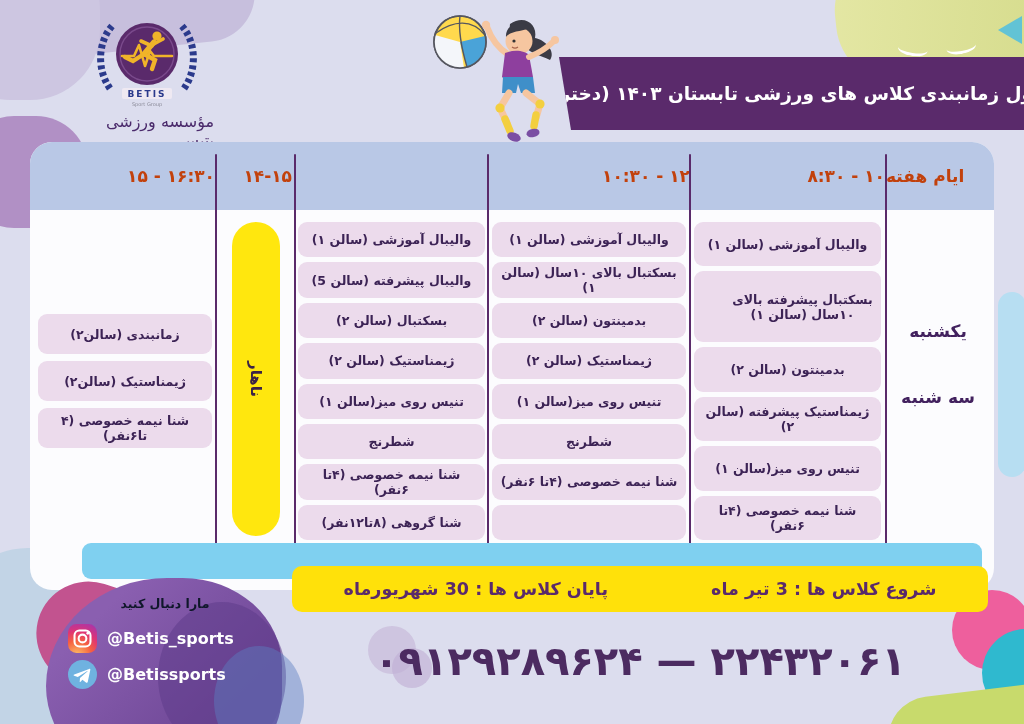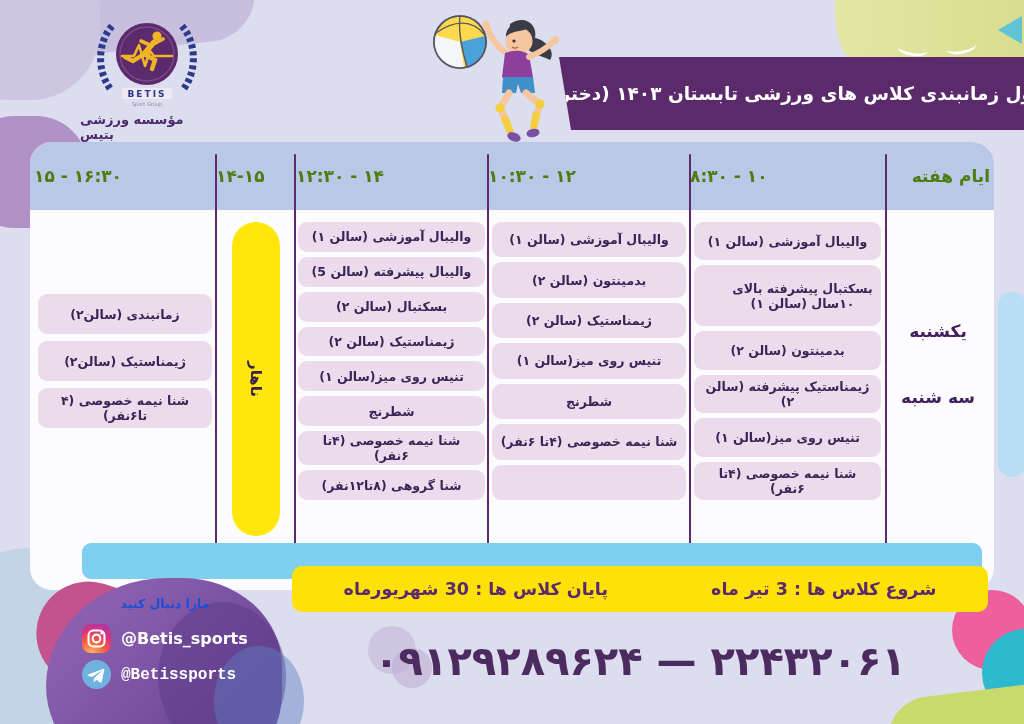--- a/index.html
+++ b/index.html
@@ -22,47 +22,47 @@
            border-radius:0 0 50% 50%; transform:rotate(-10deg); }
   .b-rm  { left:998px; top:292px; width:28px; height:185px; background:#b7def2; border-radius:14px; }
   .b-bl  { left:-52px; top:548px; width:180px; height:210px; background:#bdd2e4; border-radius:80px; opacity:.85; }
   .b-pink{ left:952px; top:590px; width:80px; height:80px; background:#ee5f9d; border-radius:50%; }
   .b-teal{ left:982px; top:629px; width:88px; height:88px; background:#2fb9cf; border-radius:50%; }
   .b-grn { left:888px; top:690px; width:190px; height:84px; background:#c8da6c; border-radius:42px; transform:rotate(-7deg); }
   .b-ph1 { left:368px; top:626px; width:48px; height:48px; background:#c9bcdb; border-radius:50%; opacity:.75; }
   .b-ph2 { left:392px; top:648px; width:40px; height:40px; background:#bfaed4; border-radius:50%; opacity:.6; }
 
   
-  .logo-wrap { position:absolute; left:80px; top:10px; width:134px; text-align:left; }
-  .logo-caption { margin-top:-2px; font-size:13px; font-weight:bold; color:#4a2a6b; direction:rtl; }
+  .logo-wrap { position:absolute; left:80px; top:10px; width:134px; text-align:right; }
+  .logo-caption { margin-top:-2px; font-size:16px; font-weight:normal; color:#4a2a6b; direction:rtl; }
   .girl-svg { position:absolute; left:402px; top:2px; }
   .title-banner { position:absolute; left:556px; top:57px; width:468px; height:73px;
            background:#5a2a6b; clip-path:polygon(3px 0, 100% 0, 100% 100%, 15px 100%);
            display:flex; align-items:center; justify-content:center; }
   .title-banner span { direction:rtl; color:#fff; font-weight:bold; font-size:18.5px; padding:0 14px 0 20px; white-space:nowrap; }
 
   
   .card { position:absolute; left:30px; top:142px; width:964px; height:448px;
           background:#fcfcfe; border-radius:22px; }
   .head-band { position:absolute; left:0; top:0; width:100%; height:68px;
           background:#b9c8e6; border-radius:22px 22px 0 0; }
-  .hcell { position:absolute; top:0; height:68px; display:flex; align-items:center; justify-content:flex-start;
-          font-weight:bold; font-size:17px; color:#4d7c0f; }
+  .hcell { position:absolute; top:0; height:68px; display:flex; align-items:center; justify-content:flex-end;
+          font-weight:bold; font-size:17px; color:#c2410c; }
   .hcell .ltr { direction:ltr; unicode-bidi:isolate; white-space:nowrap; }
   .hc-t5 { left:4px;   width:181px; }
   .hc-t4 { left:186px; width:76px; }
   .hc-t3 { left:266px; width:191px; }
   .hc-t2 { left:458px; width:202px; }
   .hc-t1 { left:660px; width:195px; }
   .hc-days { left:856px; width:104px; direction:rtl; }
 
   .vsep { position:absolute; top:12px; width:2px; height:390px; background:#5a2a6a; border-radius:1px; }
   .vs1 { left:185px; } .vs2 { left:264px; } .vs3 { left:457px; } .vs4 { left:659px; } .vs5 { left:855px; }
 
-  .col { position:absolute; top:80px; height:278px; display:flex; flex-direction:column; gap:5px; }
+  .col { position:absolute; top:80px; height:318px; display:flex; flex-direction:column; gap:5px; }
   .c1 { left:664px; width:187px; }
   .c2 { left:462px; width:194px; }
   .c3 { left:268px; width:187px; }
   .c5 { left:8px;   width:174px; justify-content:center; gap:7px; }
   .pill { flex:1; background:#ecdbec; border-radius:9px; display:flex; align-items:center; justify-content:center;
           direction:rtl; text-align:center; color:#3c2355; font-weight:bold; font-size:12.5px; line-height:1.2; padding:2px 6px; }
   .pill.tall { flex:1.65;padding-left:36px; }
   .c5 .pill { flex:none; height:40px; }
 
   .lunch-bar { position:absolute; left:202px; top:80px; width:48px; height:314px;
@@ -85,23 +85,23 @@
   .phone-line { position:absolute; left:292px; top:638px; width:696px; text-align:center;
           direction:ltr; font-weight:bold; font-size:40px; letter-spacing:2px; color:#4c2b61; }
 
   
   .soc-pink  { position:absolute; left:36px; top:584px; width:120px; height:104px; background:#c2538f; border-radius:52px; transform:rotate(18deg); }
   .soc-main  { position:absolute; left:46px; top:578px; width:236px; height:210px;
           background:linear-gradient(135deg,#8a5fb0 20%,#6f4897 70%); border-radius:55% 45% 48% 52%; }
   .soc-dark  { position:absolute; left:158px; top:602px; width:128px; height:150px; background:#5f3d8a; opacity:.55; border-radius:50%; }
   .soc-blue  { position:absolute; left:214px; top:646px; width:90px; height:110px; background:#5c7fc0; opacity:.45; border-radius:50%; }
   .soc-follow{ position:absolute; left:90px; top:596px; width:150px; text-align:center; direction:rtl;
-          color:#1d4ed8; font-weight:bold; font-size:12.5px; }
-  .soc-row   { position:absolute; left:82px; display:flex; align-items:center; gap:10px; }
-  .soc-row-ig{ top:624px; } .soc-row-tg{ top:660px;font-family:Liberation Mono, monospace; }
+          color:#0f172a; font-weight:bold; font-size:12.5px; }
+  .soc-row   { position:absolute; left:68px; display:flex; align-items:center; gap:10px; }
+  .soc-row-ig{ top:624px; } .soc-row-tg{ top:660px; }
   .soc-handle{ color:#fff; font-weight:bold; font-size:16px; direction:ltr; }
 </style>
 </head>
 <body>
 
 <div class="stage">
 
   <div class="blob b-tl1"></div>
   <div class="blob b-tl2"></div>
   <div class="blob b-tl3"></div>
@@ -178,23 +178,20 @@
   <div class="card">
     <div class="head-band"></div>
 
     <div class="hcell hc-days">ایام هفته</div>
     <div class="hcell hc-t1">
         <span class="ltr">۸:۳۰ - ۱۰</span>
       </div>
     <div class="hcell hc-t2">
         <span class="ltr">۱۰:۳۰ - ۱۲</span>
       </div>
-    <div class="hcell hc-t3">
-        <span class="ltr">۱۲:۳۰ - ۱۴</span>
-      </div>
     <div class="hcell hc-t4">
         <span class="ltr">۱۴-۱۵</span>
       </div>
     <div class="hcell hc-t5">
         <span class="ltr">۱۵ - ۱۶:۳۰</span>
       </div>
 
     <div class="vsep vs1"></div>
     <div class="vsep vs2"></div>
     <div class="vsep vs3"></div>
@@ -208,20 +205,21 @@
       <div class="pill">والیبال آموزشی (سالن ۱)</div>
       <div class="pill tall">بسکتبال پیشرفته بالای ۱۰سال (سالن ۱)</div>
       <div class="pill">بدمینتون (سالن ۲)</div>
       <div class="pill">ژیمناستیک پیشرفته (سالن ۲)</div>
       <div class="pill">تنیس روی میز(سالن ۱)</div>
       <div class="pill">شنا نیمه خصوصی (۴تا ۶نفر)</div>
     </div>
 
     <div class="col c2">
       <div class="pill">والیبال آموزشی (سالن ۱)</div>
+      <div class="pill">بسکتبال بالای ۱۰سال (سالن ۱)</div>
       <div class="pill">بدمینتون (سالن ۲)</div>
       <div class="pill">ژیمناستیک (سالن ۲)</div>
       <div class="pill">تنیس روی میز(سالن ۱)</div>
       <div class="pill">شطرنج</div>
       <div class="pill">شنا نیمه خصوصی (۴تا ۶نفر)</div>
       <div class="pill"></div>
     </div>
 
     <div class="col c3">
       <div class="pill">والیبال آموزشی (سالن ۱)</div>

